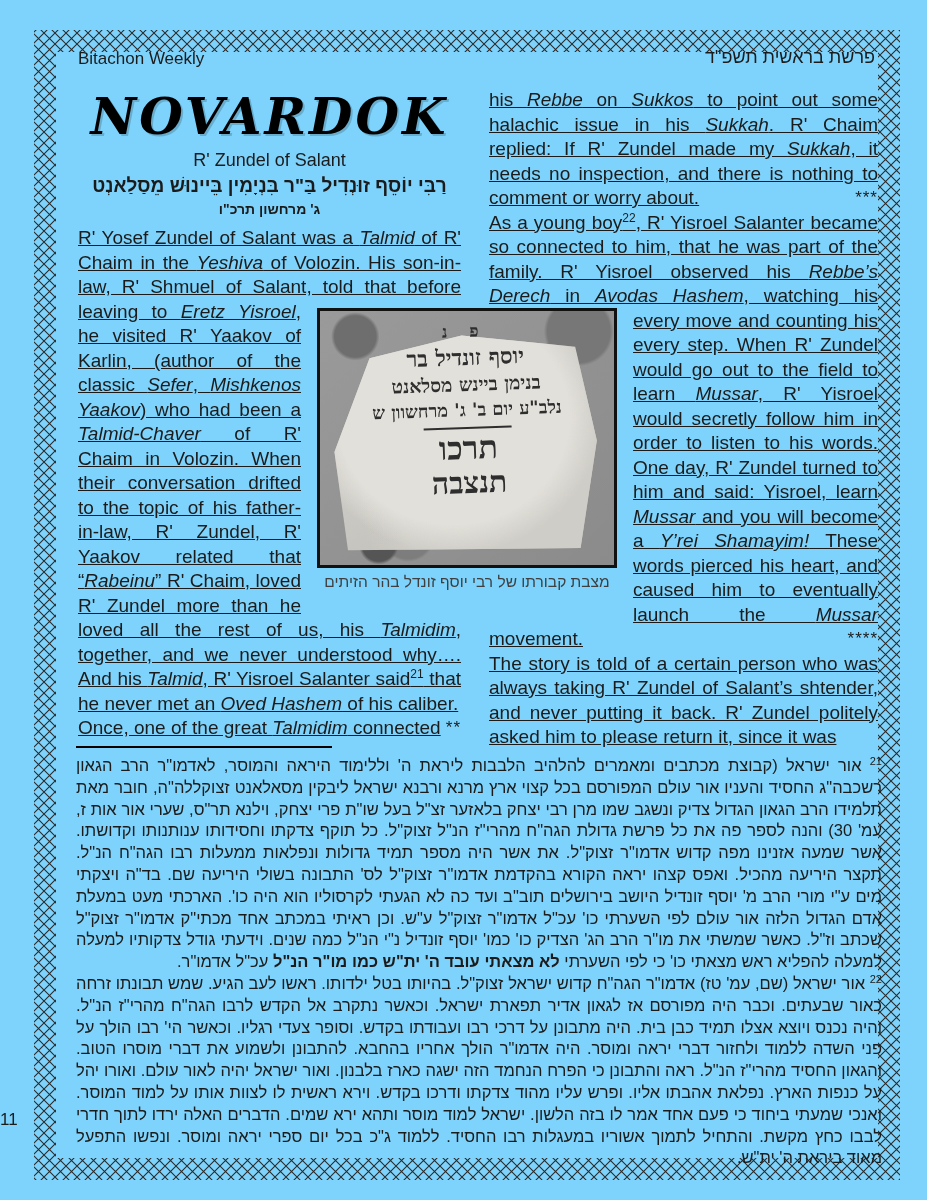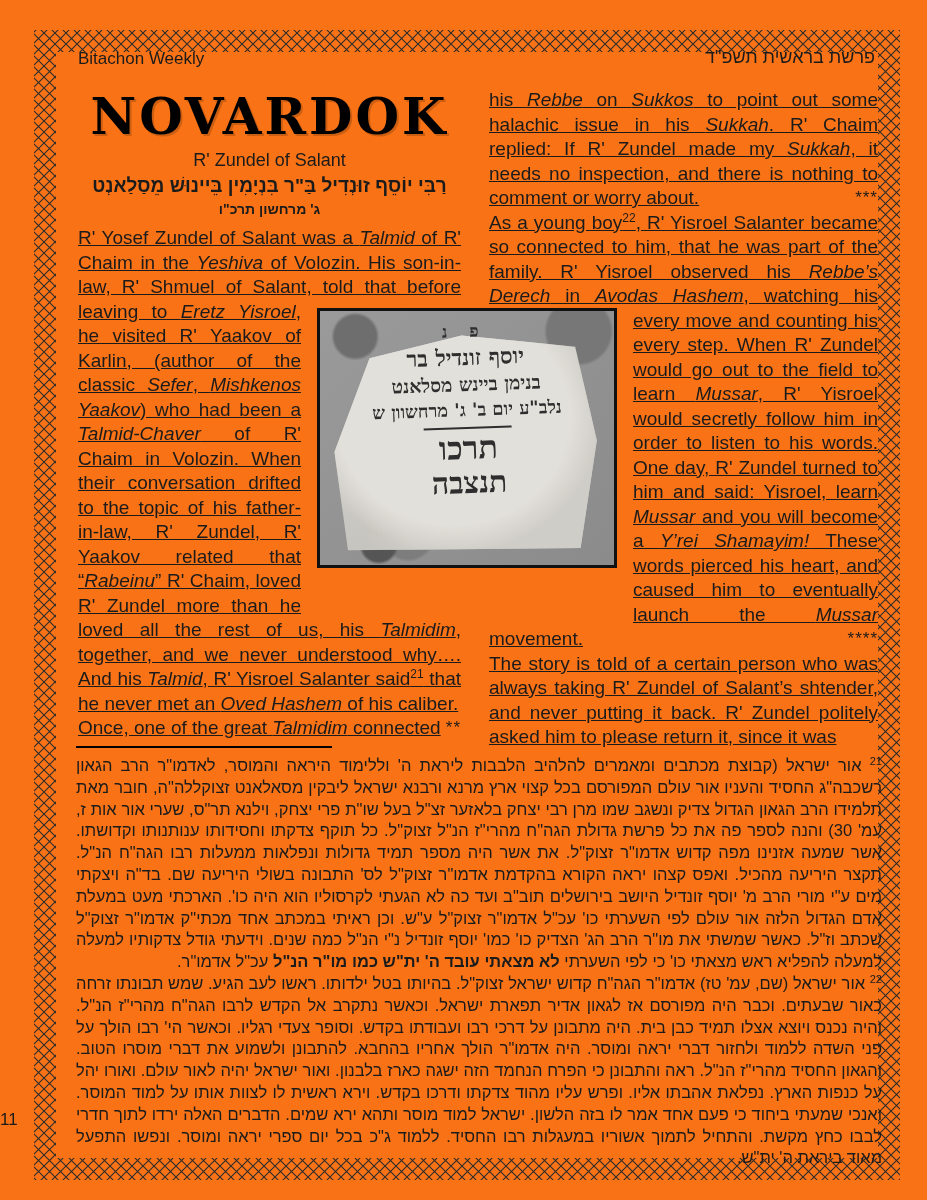--- a/index.html
+++ b/index.html
@@ -1,29 +1,29 @@
 <!DOCTYPE html>
 <html><head>
 <meta charset="utf-8">
 <style>
   html,body{margin:0;padding:0;background:#ffffff;}
-  .page{position:relative;width:927px;height:1200px;background:#f97316;overflow:hidden;
+  .page{position:relative;width:927px;height:1200px;background:#7dd3fc;overflow:hidden;
         font-family:"Liberation Sans","DejaVu Sans",sans-serif;color:#1b1b1b;}
   .frame{position:absolute;left:0;top:0;pointer-events:none;}
 
   .hdr-left{position:absolute;left:78px;top:49px;font-size:17px;}
   .hdr-right{position:absolute;right:52px;top:47px;font-size:18px;direction:rtl;}
 
   .col{position:absolute;top:88px;}
   .col-left{left:78px;width:383px;}
   .col-right{left:489px;width:389px;}
 
   h1.big-title{margin:0 0 2px 0;text-align:center;font-family:"DejaVu Serif","Liberation Serif",serif;
       font-weight:bold;font-size:50px;line-height:58px;letter-spacing:3px;color:#000;
-      text-shadow:2px 2px 0 rgba(0,0,0,0.18);}
+      text-shadow:2px 2px 0 rgba(0,0,0,0.18);font-style:italic;}
   .subtitle{text-align:center;font-weight:normal;font-size:18px;line-height:24px;}
   .hebrew-name{text-align:center;font-weight:bold;font-size:19px;line-height:27px;direction:rtl;}
   .date-line{text-align:center;font-weight:bold;font-size:14px;line-height:20px;direction:rtl;margin-bottom:7px;}
 
   .col p{margin:0;text-align:justify;font-size:19px;line-height:24.5px;text-decoration:underline;}
   .seg-i{font-style:italic;}
   .seg-b{font-weight:bold;}
   sup{font-size:12px;line-height:0;}
   .seg-stars{float:right;font-size:17px;letter-spacing:1px;}
   .spacer{display:block;}
@@ -99,20 +99,21 @@
       <div class="stone"></div>
       <div class="inscription">
         <div class="ins-1">פ נ</div>
         <div class="ins-2">יוסף זונדיל בר</div>
         <div class="ins-3">בנימן ביינש מסלאנט</div>
         <div class="ins-4">נלב"ע יום ב' ג' מרחשוון ש</div>
         <div><span class="ins-5">תרכו</span></div>
         <div class="ins-6">תנצבה</div>
       </div>
     </div>
+    <div class="caption">מצבת קבורתו של רבי יוסף זונדל בהר הזיתים</div>
   </div>
 
   <div class="fn-area">
     <div class="fn-divider"></div>
     <p class="footnote"><sup>21</sup><span> אור ישראל (קבוצת מכתבים ומאמרים להלהיב הלבבות ליראת ה' וללימוד היראה והמוסר, לאדמו"ר הרב הגאון רשכבה"ג החסיד והעניו אור עולם המפורסם בכל קצוי ארץ מרנא ורבנא ישראל ליבקין מסאלאנט זצוקללה"ה, חובר מאת תלמידו הרב הגאון הגדול צדיק ונשגב שמו מרן רבי יצחק בלאזער זצ"ל בעל שו"ת פרי יצחק, וילנא תר"ס, שערי אור אות ז, עמ' 30) והנה לספר פה את כל פרשת גדולת הגה"ח מהרי"ז הנ"ל זצוק"ל. כל תוקף צדקתו וחסידותו ענותנותו וקדושתו. אשר שמעה אזנינו מפה קדוש אדמו"ר זצוק"ל. את אשר היה מספר תמיד גדולות ונפלאות ממעלות רבו הגה"ח הנ"ל. תקצר היריעה מהכיל. ואפס קצהו יראה הקורא בהקדמת אדמו"ר זצוק"ל לס' התבונה בשולי היריעה שם. בד"ה ויצקתי מים ע"י מורי הרב מ' יוסף זונדיל היושב בירושלים תוב"ב ועד כה לא הגעתי לקרסוליו הוא היה כו'. הארכתי מעט במעלת אדם הגדול הלזה אור עולם לפי השערתי כו' עכ"ל אדמו"ר זצוק"ל ע"ש. וכן ראיתי במכתב אחד מכתי"ק אדמו"ר זצוק"ל שכתב וז"ל. כאשר שמשתי את מו"ר הרב הג' הצדיק כו' כמו' יוסף זונדיל נ"י הנ"ל כמה שנים. וידעתי גודל צדקותיו למעלה למעלה להפליא ראש מצאתי כו' כי לפי השערתי </span><span class="seg-b">לא מצאתי עובד ה' ית"ש כמו מו"ר הנ"ל</span><span> עכ"ל אדמו"ר.</span></p>
     <p class="footnote"><sup>22</sup><span> אור ישראל (שם, עמ' טז) אדמו"ר הגה"ח קדוש ישראל זצוק"ל. בהיותו בטל ילדותו. ראשו לעב הגיע. שמש תבונתו זרחה כאור שבעתים. וכבר היה מפורסם אז לגאון אדיר תפארת ישראל. וכאשר נתקרב אל הקדש לרבו הגה"ח מהרי"ז הנ"ל. והיה נכנס ויוצא אצלו תמיד כבן בית. היה מתבונן על דרכי רבו ועבודתו בקדש. וסופר צעדי רגליו. וכאשר הי' רבו הולך על פני השדה ללמוד ולחזור דברי יראה ומוסר. היה אדמו"ר הולך אחריו בהחבא. להתבונן ולשמוע את דברי מוסרו הטוב. והגאון החסיד מהרי"ז הנ"ל. ראה והתבונן כי הפרח הנחמד הזה ישגה כארז בלבנון. ואור ישראל יהיה לאור עולם. ואורו יהל על כנפות הארץ. נפלאת אהבתו אליו. ופרש עליו מהוד צדקתו ודרכו בקדש. וירא ראשית לו לצוות אותו על למוד המוסר. ואנכי שמעתי ביחוד כי פעם אחד אמר לו בזה הלשון. ישראל למוד מוסר ותהא ירא שמים. הדברים האלה ירדו לתוך חדרי לבבו כחץ מקשת. והתחיל לתמוך אשוריו במעגלות רבו החסיד. ללמוד ג"כ בכל יום ספרי יראה ומוסר. ונפשו התפעל מאוד ביראת ה' ית"ש.</span></p>
   </div>
 
   <div class="page-number">11</div>
 

